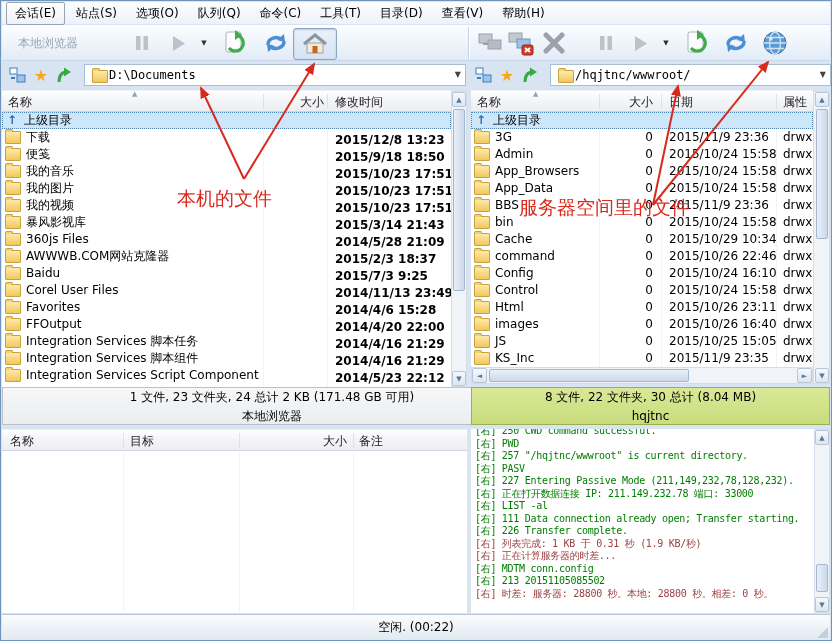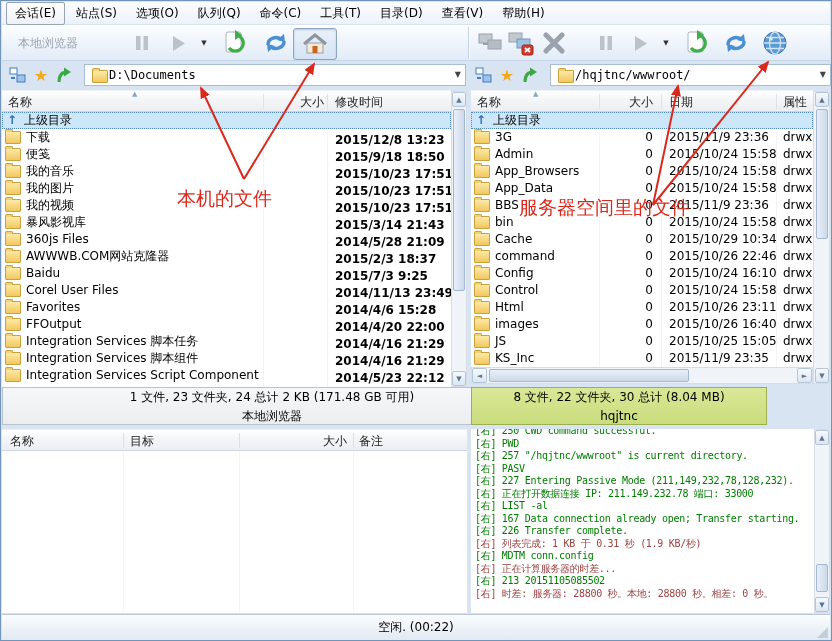--- a/index.html
+++ b/index.html
@@ -306,21 +306,21 @@
     <span class="sthumb h" style="left:17px;top:1px;width:200px;height:13px;"></span>
     <span class="sbtn" style="right:0;top:0;width:15px;height:15px;line-height:15px;">►</span>
   </div>
 
   <div class="sb" style="left:812px;top:90px;width:17px;height:293px;">
     <span class="sbtn" style="left:1px;top:0;width:14px;height:15px;line-height:14px;">▲</span>
     <span class="sthumb" style="left:2px;top:17px;width:12px;height:130px;"></span>
     <span class="sbtn" style="left:1px;bottom:0;width:14px;height:15px;line-height:14px;">▼</span>
   </div>
 
-  <div class="statusbox status-r" style="left:470px;top:386px;width:296px;">
+  <div class="statusbox status-r" style="left:470px;top:386px;width:359px;">
     <div>8 文件, 22 文件夹, 30 总计 (8.04 MB)</div>
     <div>hqjtnc</div>
   </div>
 
   <div class="lheader" style="left:1px;top:428px;width:465px;">
       <span class="hcell" style="left: 8px;">名称</span>
       <span class="hcell" style="left: 128px;">目标</span>
       <span class="hcell" style="left: 280px; width: 65px; text-align: right;">大小</span>
       <span class="hcell" style="left: 357px;">备注</span>
       <span class="hsep" style="left: 121px;"></span>
@@ -335,25 +335,25 @@
 
   <div class="logpane" style="left:470px;top:428px;width:343px;height:184px;">
     <div class="loglines">
         <div class="logline lg">[右] 250 CWD command successful.</div>
         <div class="logline lg">[右] PWD</div>
         <div class="logline lg">[右] 257 "/hqjtnc/wwwroot" is current directory.</div>
         <div class="logline lg">[右] PASV</div>
         <div class="logline lg">[右] 227 Entering Passive Mode (211,149,232,78,128,232).</div>
         <div class="logline lg">[右] 正在打开数据连接 IP: 211.149.232.78 端口: 33000</div>
         <div class="logline lg">[右] LIST -al</div>
-        <div class="logline lg">[右] 167 Data connection already open; Transfer starting.</div>
+        <div class="logline lg">[右] 111 Data connection already open; Transfer starting.</div>
         <div class="logline lg">[右] 226 Transfer complete.</div>
         <div class="logline lr">[右] 列表完成: 1 KB 于 0.31 秒 (1.9 KB/秒)</div>
+        <div class="logline lr">[右] 正在计算服务器的时差...</div>
         <div class="logline lg">[右] MDTM conn.config</div>
-        <div class="logline lr">[右] 正在计算服务器的时差...</div>
         <div class="logline lg">[右] 213 20151105085502</div>
         <div class="logline lr">[右] 时差: 服务器: 28800 秒。本地: 28800 秒。相差: 0 秒。</div>
       </div>
   </div>
   <div class="sb" style="left:813px;top:428px;width:16px;height:184px;">
     <span class="sbtn" style="left:0;top:0;width:14px;height:15px;line-height:14px;">▲</span>
     <span class="sthumb" style="left:1px;top:134px;width:12px;height:28px;"></span>
     <span class="sbtn" style="left:0;bottom:0;width:14px;height:15px;line-height:14px;">▼</span>
   </div>
 

